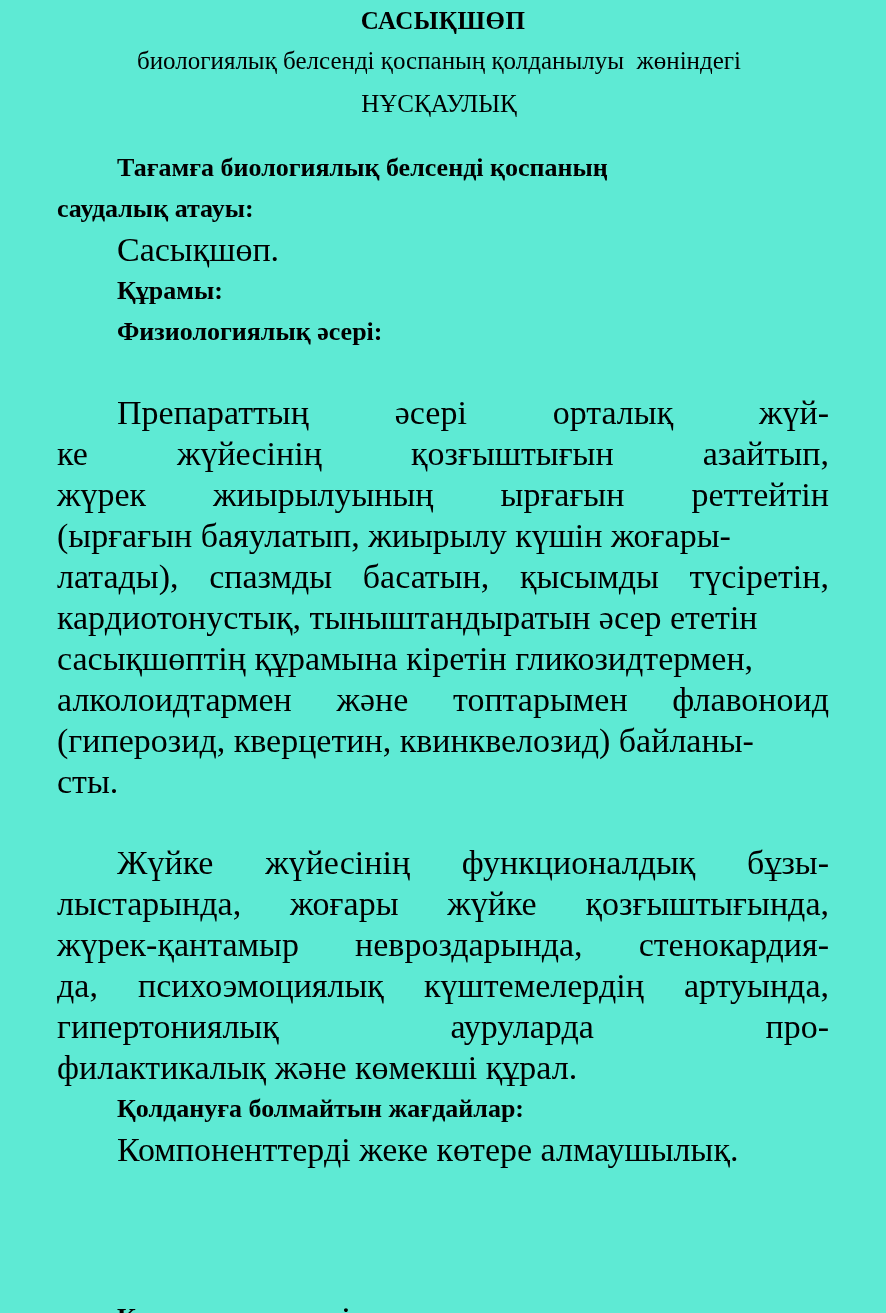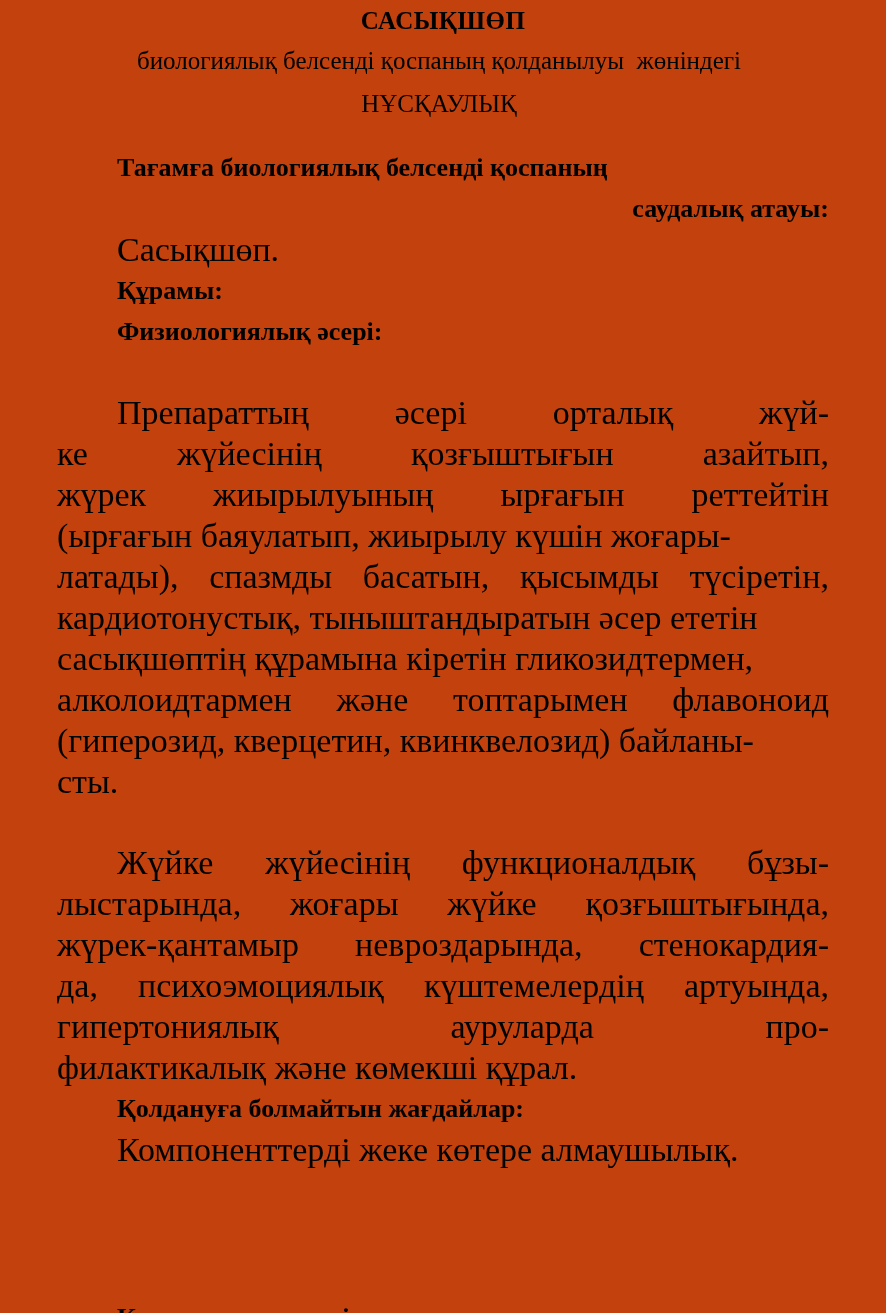--- a/index.html
+++ b/index.html
@@ -10,21 +10,21 @@
   body {
     font-family: "Liberation Serif", "DejaVu Serif", serif;
     color: #000000;
     -webkit-font-smoothing: antialiased;
   }
   #page {
     position: relative;
     width: 886px;
     height: 1313px;
     overflow: hidden;
-    background: #c2410c;
+    background: #5eead4;
   }
   
   .doc-title {
     text-align: center;
     font-weight: bold;
     font-size: 25px;
     letter-spacing: 0.5px;
     line-height: 30px;
     margin: 6px 0 0 0;
   }
@@ -52,21 +52,20 @@
   
   .sec-heading.two-line {
     text-indent: 0;
   }
   .sec-heading.two-line .l1 {
     display: block;
     padding-left: 60px;
   }
   .sec-heading.two-line .l2 {
     display: block;
-    text-align: right;
   }
   .para {
     font-size: 34px;
     line-height: 41px;
     margin: 0;
   }
   
   .ln {
     display: block;
     white-space: pre;

